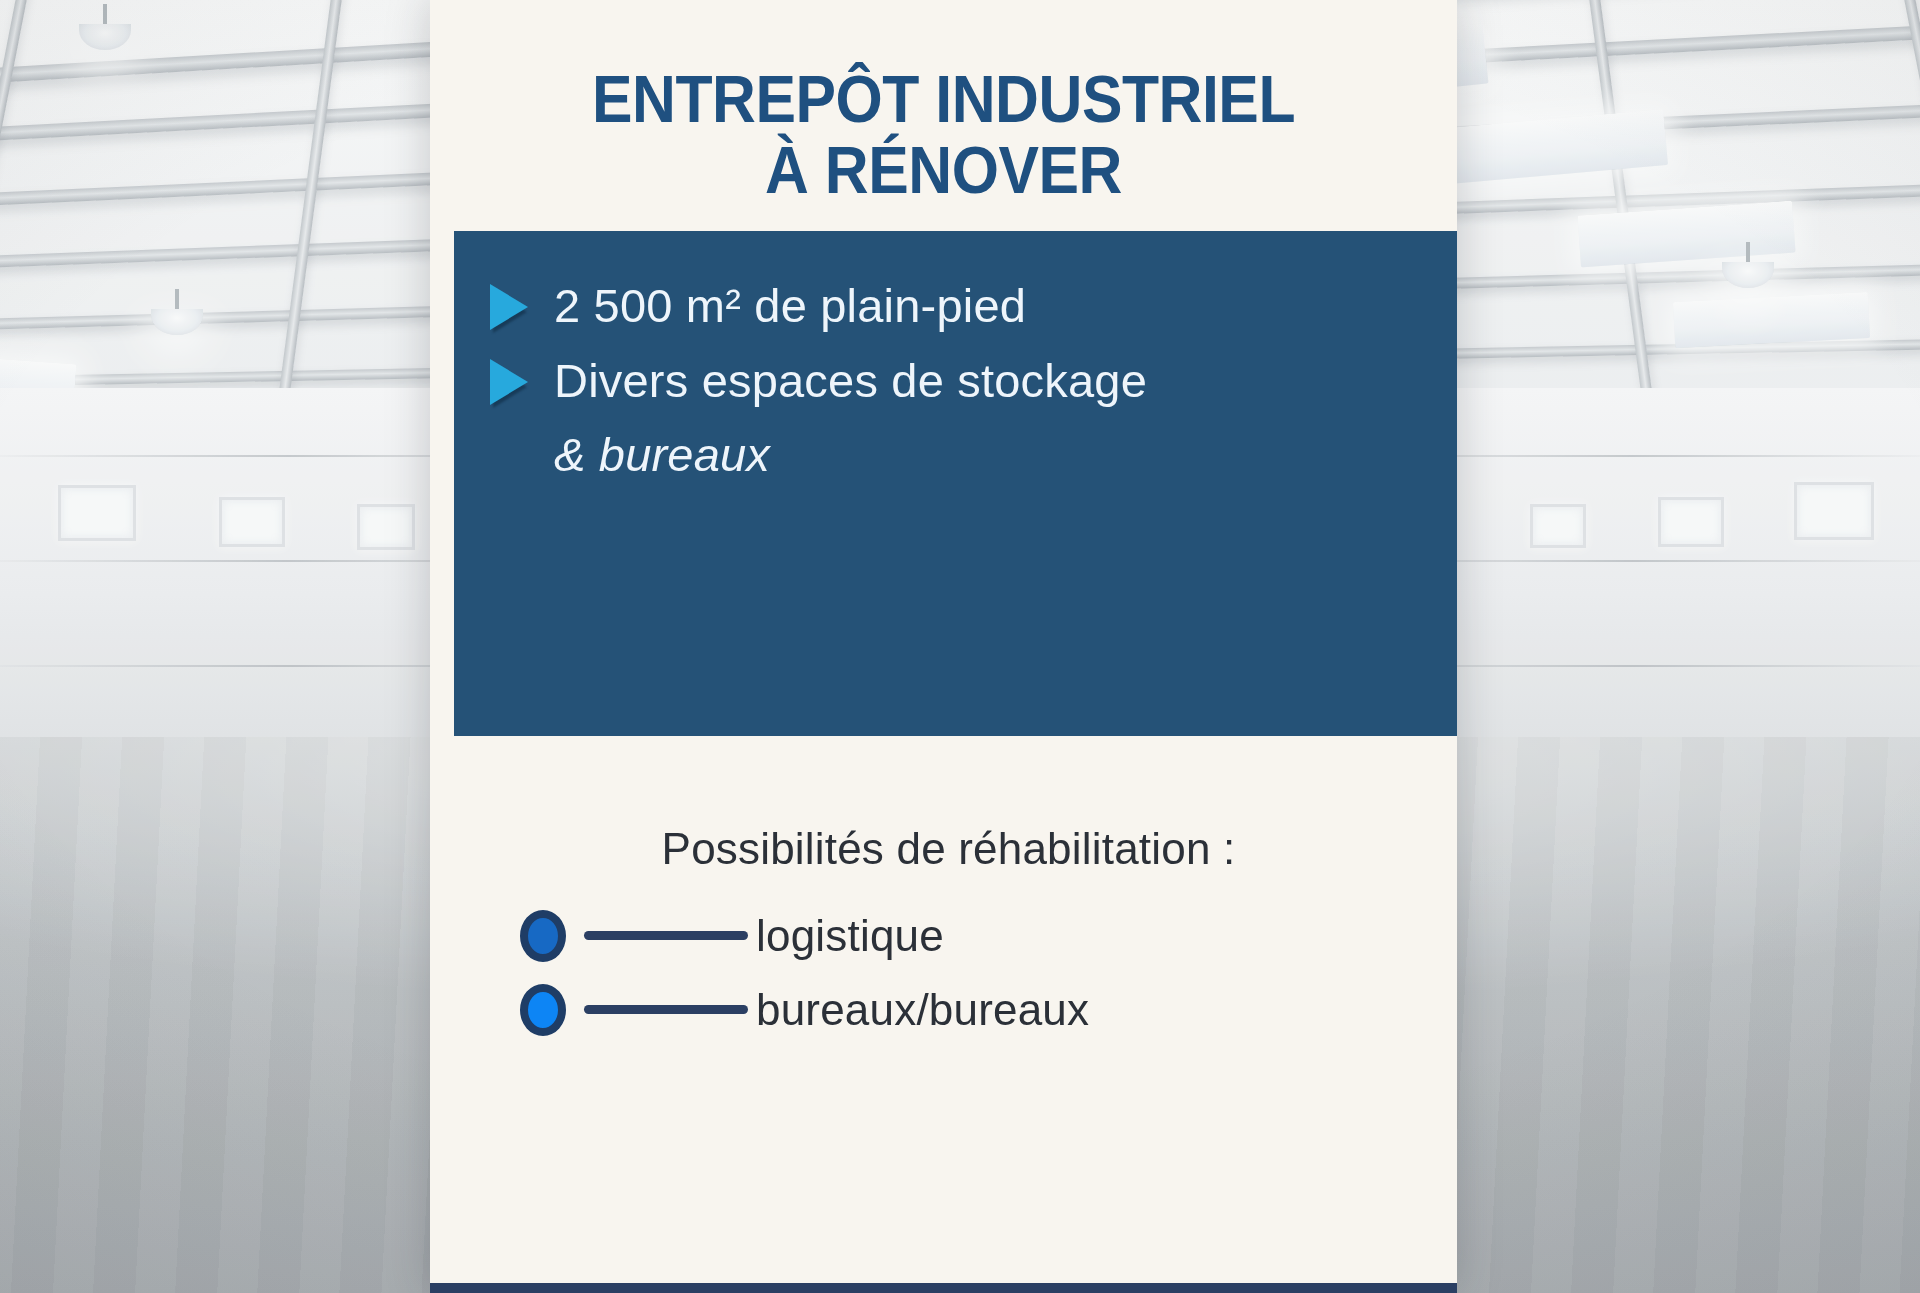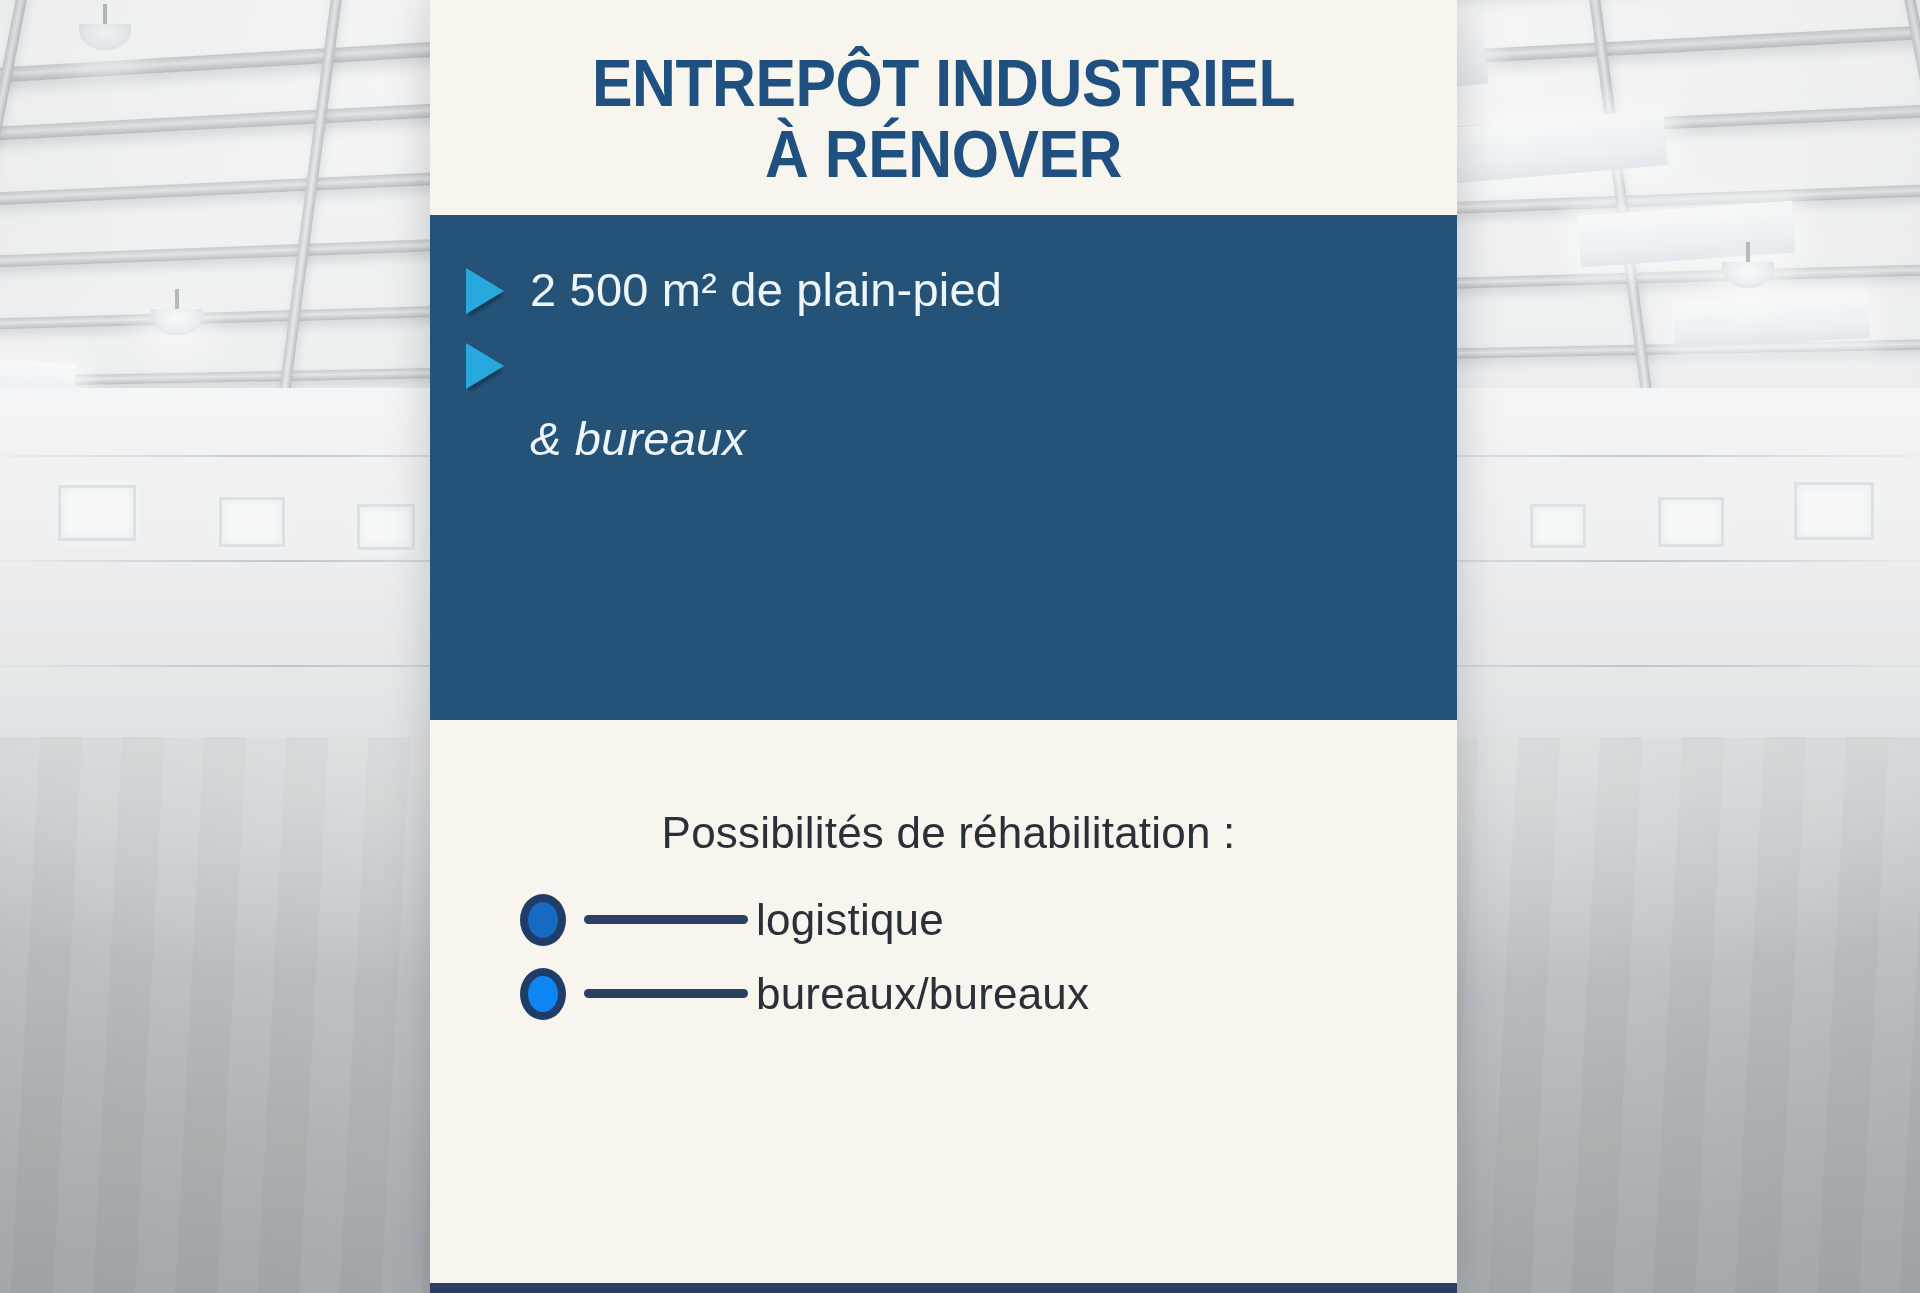--- a/index.html
+++ b/index.html
@@ -116,39 +116,40 @@
     top:0;
     width:1027px;
     height:1293px;
     background:#f8f5ef;
     box-shadow: 0 0 42px rgba(30,36,44,.22);
     display:flex;
     flex-direction:column;
   }
 
   .title-block {
-    padding: 48px 40px 24px 40px;
+    padding: 64px 40px 24px 40px;
     text-align:center;
   }
   .title-line {
     font-family: "Liberation Sans", sans-serif;
     font-weight: 700;
     font-size: 66px;
     line-height: 1.08;
     letter-spacing: -0.5px;
     color:#1f5080;
     transform: scaleX(.92);
     transform-origin: center;
     white-space: nowrap;
   }
 
   .feature-panel {
     background:#255277;
     padding: 44px 38px 50px 30px;
     min-height: 505px;
+    margin-left: 24px;
   }
   .feature-list { list-style:none; }
   .feature-item {
     display:flex;
     align-items:flex-start;
     gap:14px;
     margin-bottom: 12px;
   }
   .tri-wrap { position:relative; flex:0 0 auto; width:56px; height:62px; }
   .tri-shadow {
@@ -304,20 +305,21 @@
               <span class="tri"></span>
           </span>
           <span class="feature-text">2 500 m² de plain-pied</span>
         </li>
 
         <li class="feature-item">
           <span class="tri-wrap">
             <span class="tri-shadow"></span>
               <span class="tri"></span>
           </span>
+          <span class="feature-text">Divers espaces de stockage</span>
         </li>
 
         <li class="feature-item cont">
           <span class="tri-wrap">
             
           </span>
           <span class="feature-text">&amp; bureaux</span>
         </li>
 
 

